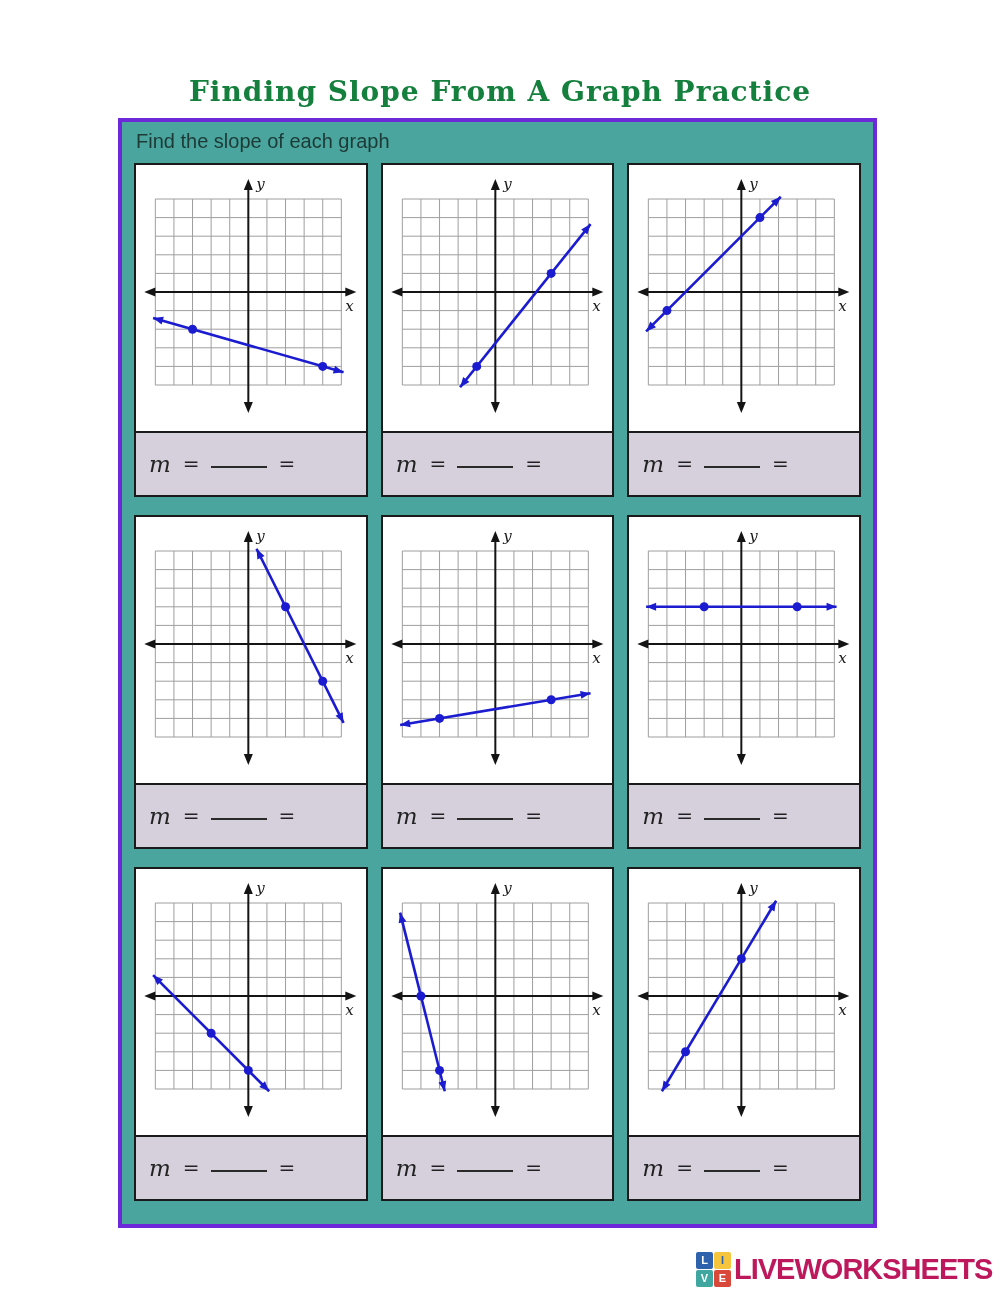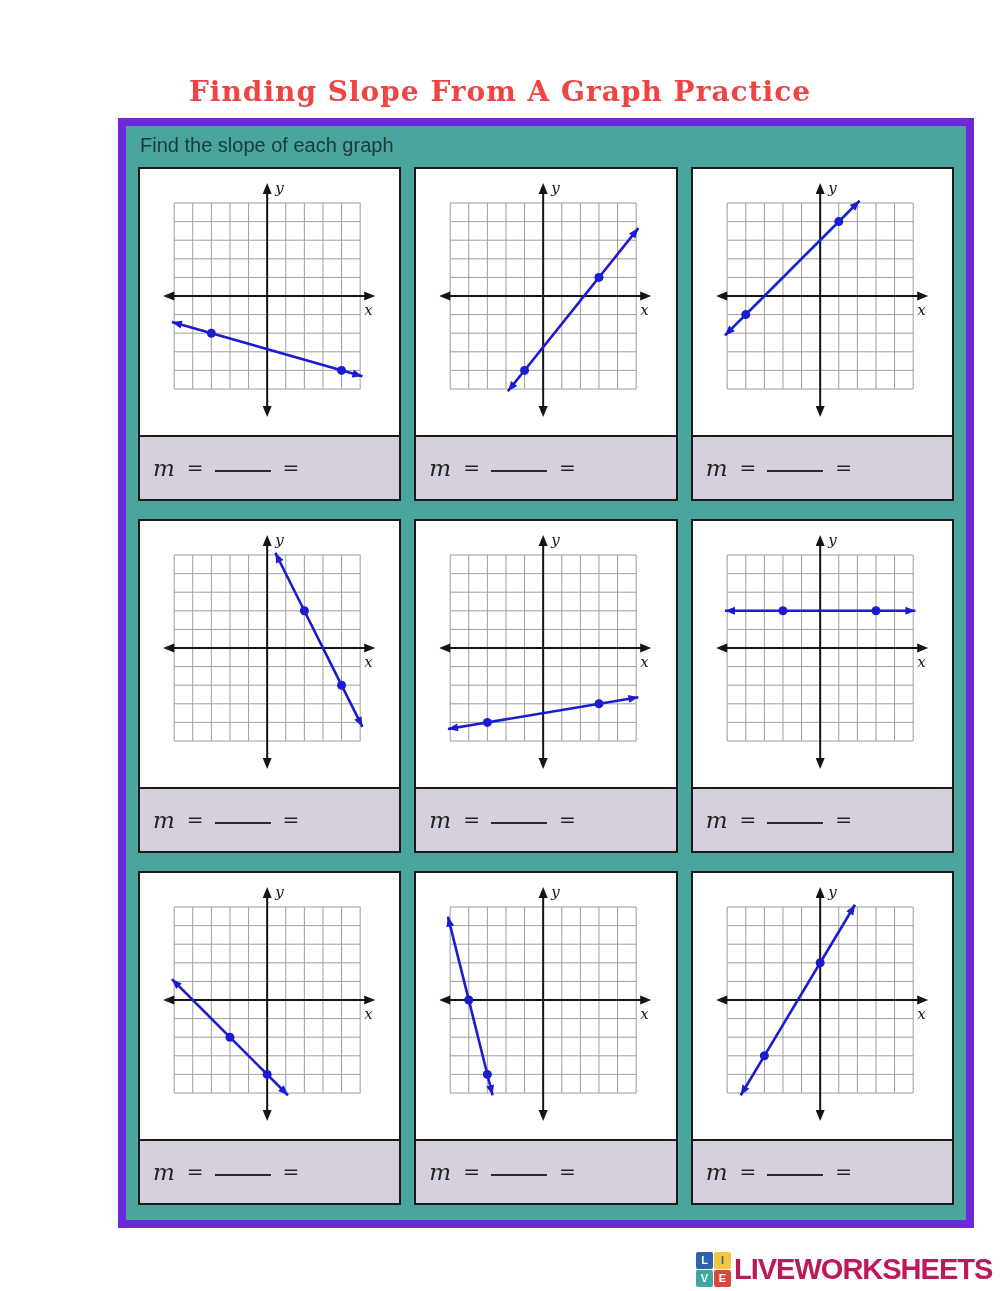--- a/index.html
+++ b/index.html
@@ -3,25 +3,25 @@
 <meta charset="utf-8">
 <style>
   html,body{margin:0;padding:0;}
   body{
     width:1000px;height:1291px;position:relative;background:#ffffff;
     font-family:"Liberation Sans", sans-serif;overflow:hidden;
   }
   .page-title{
     position:absolute;top:56px;left:0;width:100%;text-align:center;
     font-family:"DejaVu Serif", serif;font-weight:700;font-size:28px;
-    letter-spacing:1px;color:#ef4444;
+    letter-spacing:1px;color:#15803d;
   }
   .worksheet{
-    position:absolute;left:118px;top:118px;width:856px;height:1110px;
-    box-sizing:border-box;border:8px solid #6d28d9;background:var(--teal);
+    position:absolute;left:118px;top:118px;width:759px;height:1110px;
+    box-sizing:border-box;border:4px solid #6d28d9;background:var(--teal);
   }
   .instruction{
     padding:8px 14px 6px 14px;font-size:20px;color:#1d3a36;
     font-family:"Liberation Sans", sans-serif;
   }
   .cells-grid{
     display:grid;grid-template-columns:repeat(3,1fr);
     gap:18px 13px;margin:4px 12px 18px 12px;
   }
   .cell{

